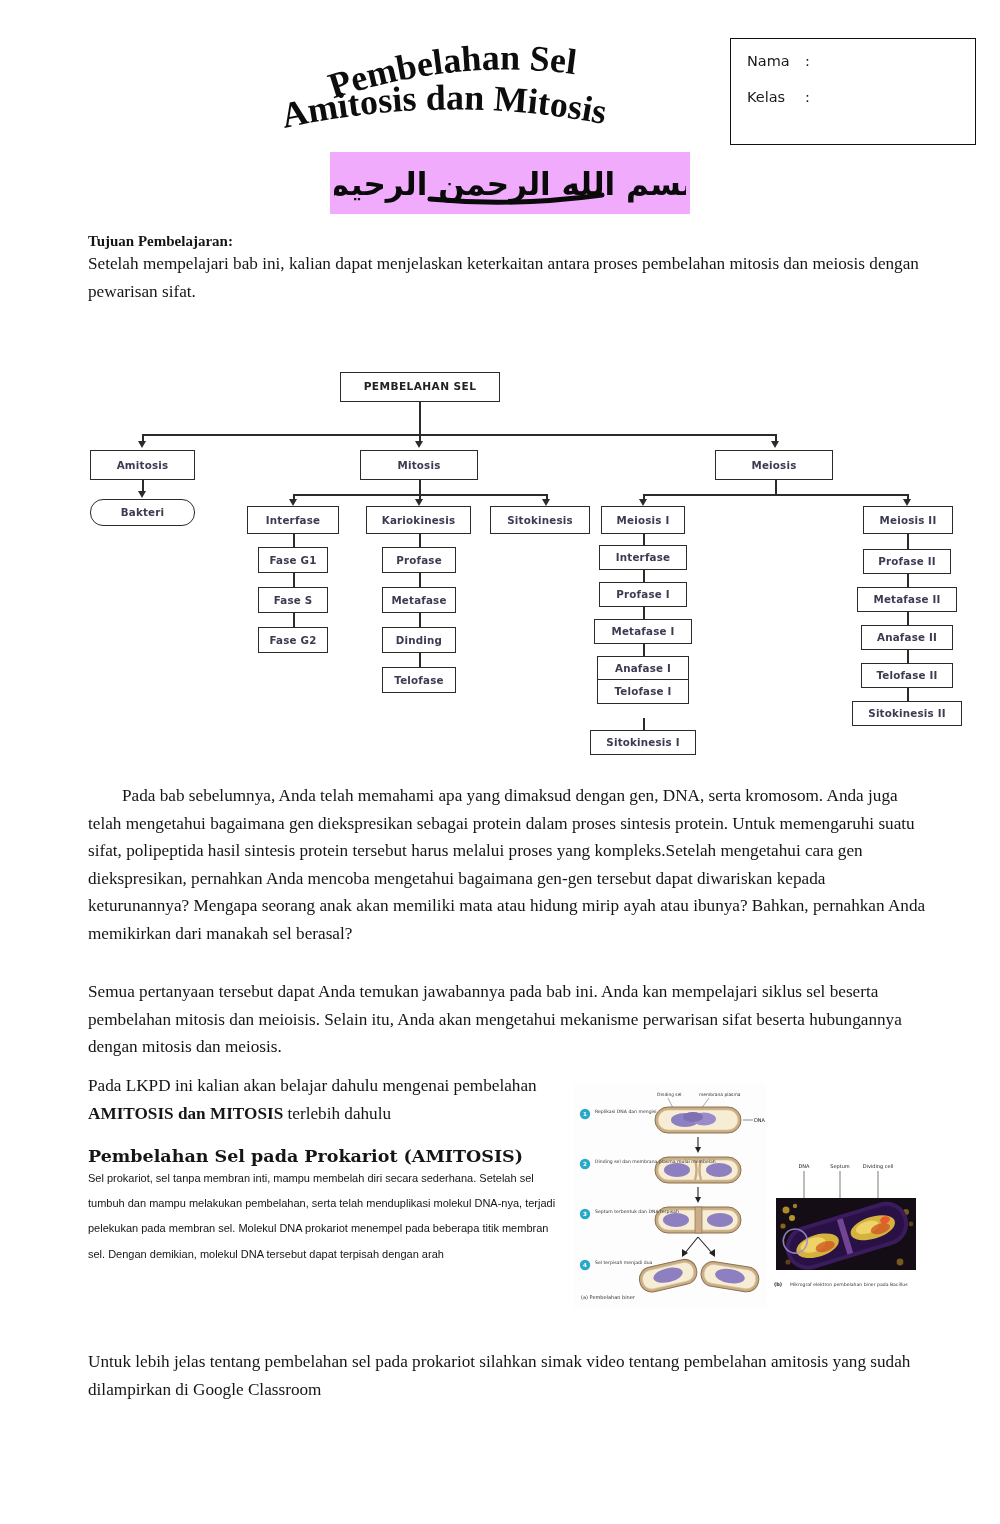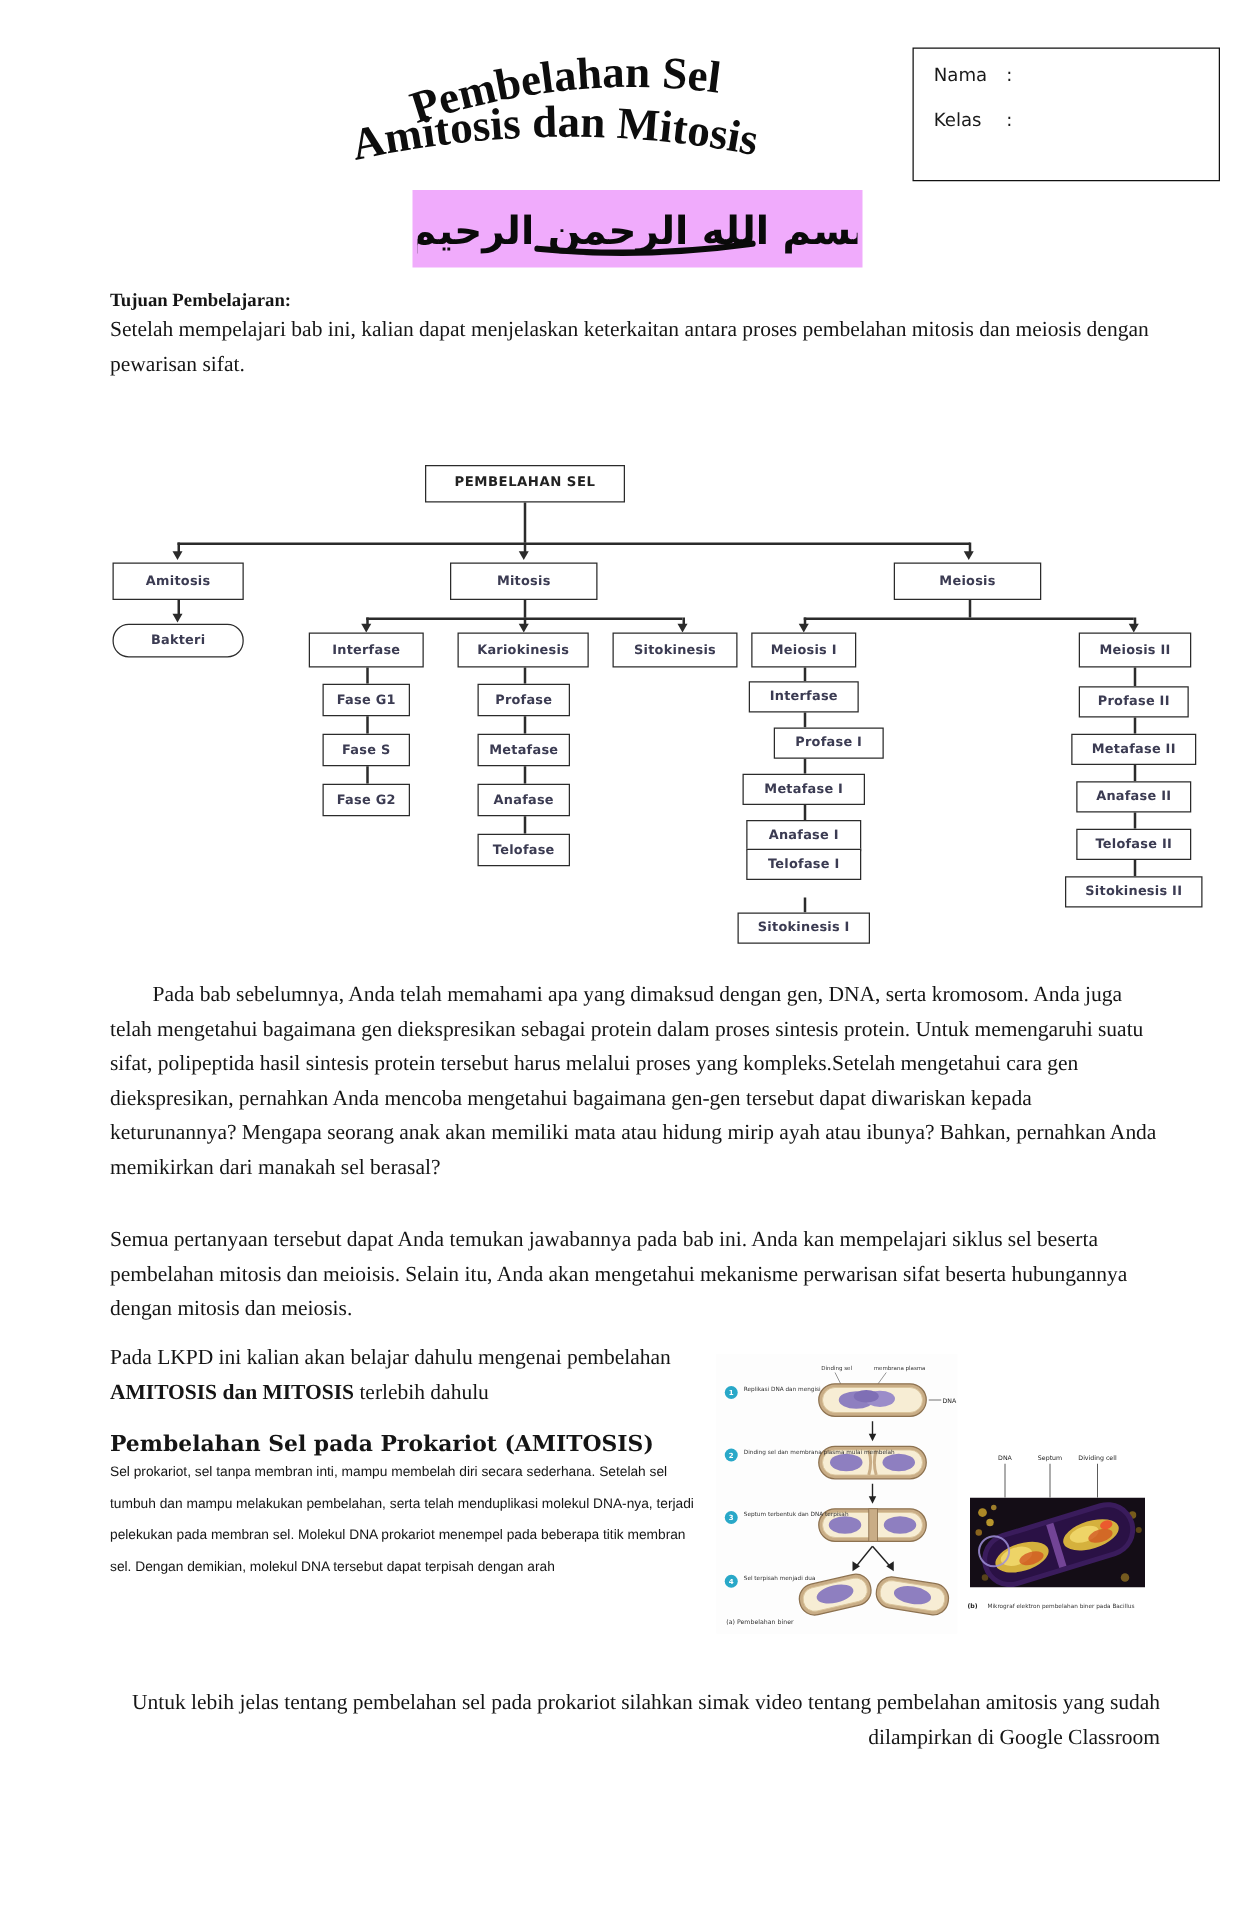--- a/index.html
+++ b/index.html
@@ -66,21 +66,21 @@
 
   #para-1{left:88px;top:782px;width:840px;text-indent:34px;}
   #para-2{left:88px;top:978px;width:840px;}
   #para-3{left:88px;top:1072px;width:480px;}
 
   #amitosis-head{left:88px;top:1144px;width:480px;font-weight:bold;font-size:17.5px;
      font-family:"DejaVu Serif", serif;line-height:25px;}
   #amitosis-body{left:88px;top:1166px;width:478px;
      font-family:Liberation Sans, sans-serif;font-size:11px;line-height:25.2px;}
 
-  #para-4{left:88px;top:1348px;width:840px;text-align:right;}
+  #para-4{left:88px;top:1348px;width:840px;}
 
   
   .map{position:absolute;left:95px;top:368px;width:810px;height:390px;}
   .nodebox{
     position:absolute;
     box-sizing:border-box;
     border:1.5px solid #2b2b2b;
     background:#ffffff;
     display:flex;align-items:center;justify-content:center;
     font-family:"DejaVu Sans", sans-serif;
@@ -206,36 +206,36 @@
     <div class="ln v" style="left:198px;top:205px;height:14px;"></div>
     <div class="nodebox" style="left:163px;top:219px;width:70px;height:26px;">Fase S</div>
     <div class="ln v" style="left:198px;top:245px;height:14px;"></div>
     <div class="nodebox" style="left:163px;top:259px;width:70px;height:26px;">Fase G2</div>
 
     <div class="ln v" style="left:324px;top:166px;height:13px;"></div>
     <div class="nodebox" style="left:287px;top:179px;width:74px;height:26px;">Profase</div>
     <div class="ln v" style="left:324px;top:205px;height:14px;"></div>
     <div class="nodebox" style="left:287px;top:219px;width:74px;height:26px;">Metafase</div>
     <div class="ln v" style="left:324px;top:245px;height:14px;"></div>
-    <div class="nodebox" style="left:287px;top:259px;width:74px;height:26px;">Anafase</div>
+    <div class="nodebox" style="left:287px;top:259px;width:74px;height:26px;">Dinding</div>
     <div class="ln v" style="left:324px;top:285px;height:14px;"></div>
     <div class="nodebox" style="left:287px;top:299px;width:74px;height:26px;">Telofase</div>
 
     <div class="ln v" style="left:680px;top:112px;height:14px;"></div>
     <div class="ln h" style="left:548px;top:126px;width:264px;"></div>
     <div class="ln v" style="left:548px;top:126px;height:7px;"></div>
     <div class="arw" style="left:544px;top:131px;"></div>
     <div class="ln v" style="left:812px;top:126px;height:7px;"></div>
     <div class="arw" style="left:808px;top:131px;"></div>
 
     <div class="nodebox" style="left:506px;top:138px;width:84px;height:28px;">Meiosis I</div>
     <div class="ln v" style="left:548px;top:166px;height:11px;"></div>
     <div class="nodebox" style="left:504px;top:177px;width:88px;height:25px;">Interfase</div>
     <div class="ln v" style="left:548px;top:202px;height:12px;"></div>
-    <div class="nodebox" style="left:504px;top:214px;width:88px;height:25px;margin-left:20px;">Profase I</div>
+    <div class="nodebox" style="left:504px;top:214px;width:88px;height:25px;">Profase I</div>
     <div class="ln v" style="left:548px;top:239px;height:12px;"></div>
     <div class="nodebox" style="left:499px;top:251px;width:98px;height:25px;">Metafase I</div>
     <div class="ln v" style="left:548px;top:276px;height:12px;"></div>
     <div class="nodebox" style="left:502px;top:288px;width:92px;height:25px;">Anafase I</div>
     <div class="ln v" style="left:548px;top:313px;height:12px;"></div>
     <div class="nodebox" style="left:502px;top:311px;width:92px;height:25px;">Telofase I</div>
     <div class="ln v" style="left:548px;top:350px;height:12px;"></div>
     <div class="nodebox" style="left:495px;top:362px;width:106px;height:25px;">Sitokinesis I</div>
 
     <div class="nodebox" style="left:768px;top:138px;width:90px;height:28px;">Meiosis II</div>

